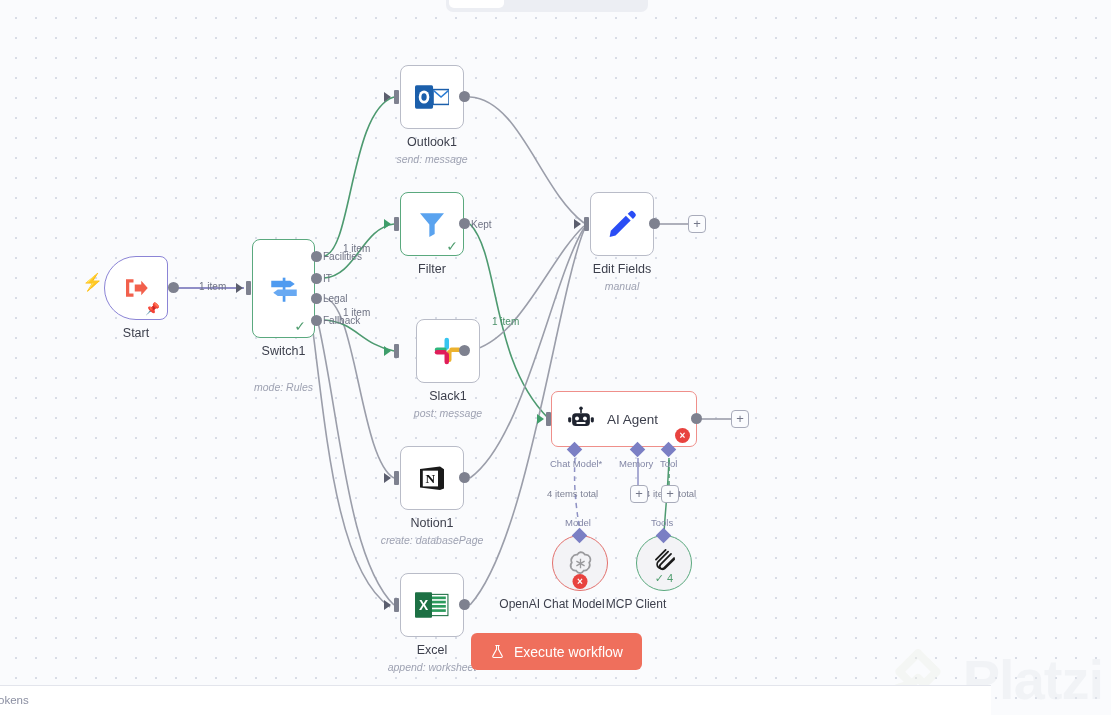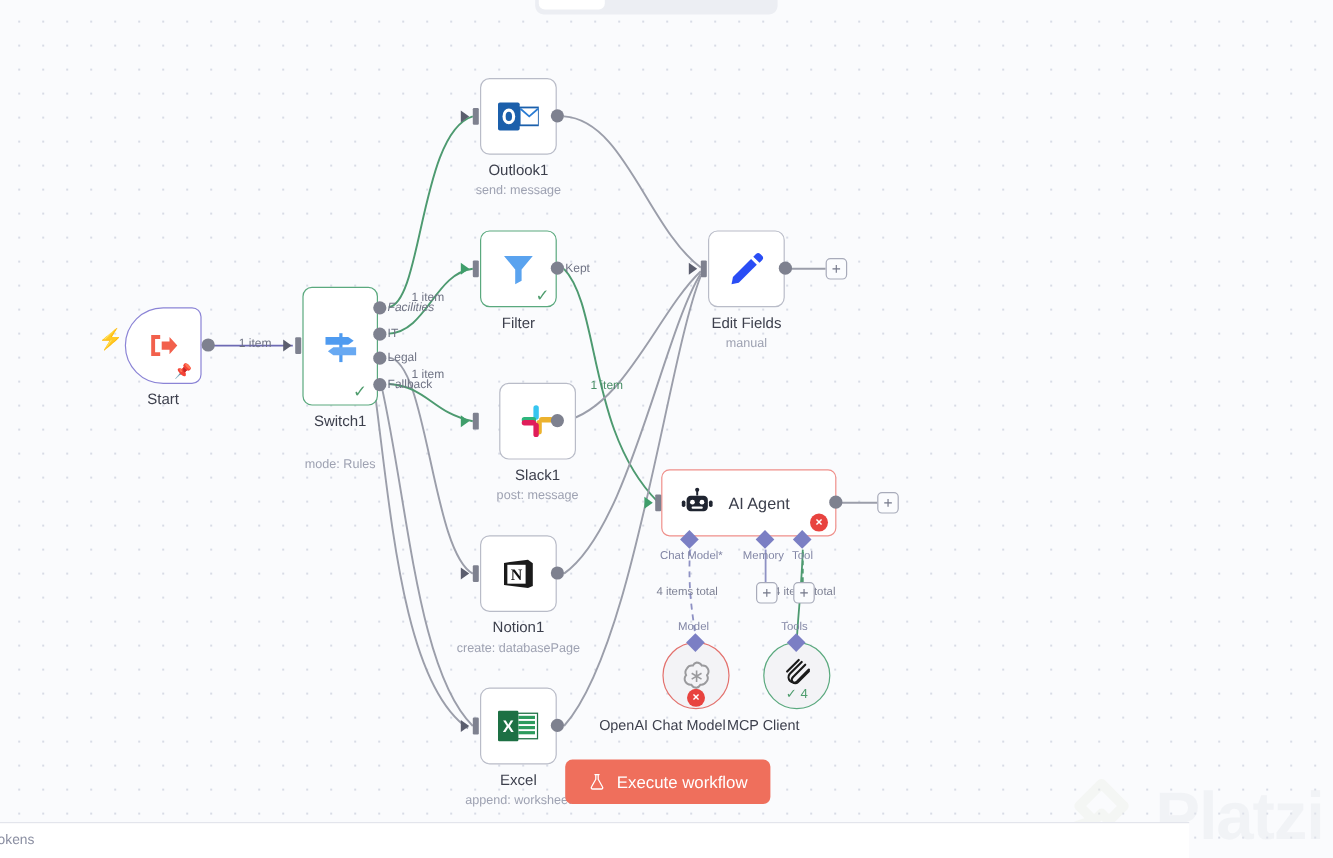--- a/index.html
+++ b/index.html
@@ -71,20 +71,21 @@
     text-align: center;
   }
   .node-sub {
     position: absolute;
     left: 50%; transform: translateX(-50%);
     top: 88px;
     font-size: 10.5px;
     color: #9ea2b2;
     white-space: nowrap;
     text-align: right;
+    font-style: italic;
   }
   .check {
     position: absolute; right: 5px; bottom: 2px;
     color: #4f9d6e; font-size: 14px; line-height: 1;
   }
   .err-badge {
     position: absolute;
     width: 15px; height: 15px; border-radius: 50%;
     background: #e8433f;
     color: #fff; font-size: 10px; line-height: 15px;
@@ -358,21 +359,21 @@
     <div class="node-sub" style="top:122px;margin-top:20px;">mode: Rules</div>
   </div>
   <div class="port-in" style="left:246px; top:281px;"></div>
   <div class="arrow-in" style="left:236px; top:283px;"></div>
 
   <div class="port-out" style="left:311px; top:251px;"></div>
   <div class="port-out" style="left:311px; top:273px;"></div>
   <div class="port-out" style="left:311px; top:293px;"></div>
   <div class="port-out" style="left:311px; top:315px;"></div>
 
-  <div class="port-label" style="left:323px; top:251px;font-style:italic;">Facilities</div>
+  <div class="port-label" style="left:323px; top:251px;">Facilities</div>
   <div class="port-label" style="left:323px; top:273px;">IT</div>
   <div class="port-label" style="left:323px; top:293px;">Legal</div>
   <div class="port-label" style="left:323px; top:315px;">Fallback</div>
 
   <div class="edge-label" style="left:199px; top:281px;">1 item</div>
   <div class="edge-label" style="left:343px; top:243px;">1 item</div>
   <div class="edge-label" style="left:343px; top:307px;">1 item</div>
   <div class="edge-label green" style="left:492px; top:316px;">1 item</div>
 
   <div class="node" style="left:400px; top:65px;">

